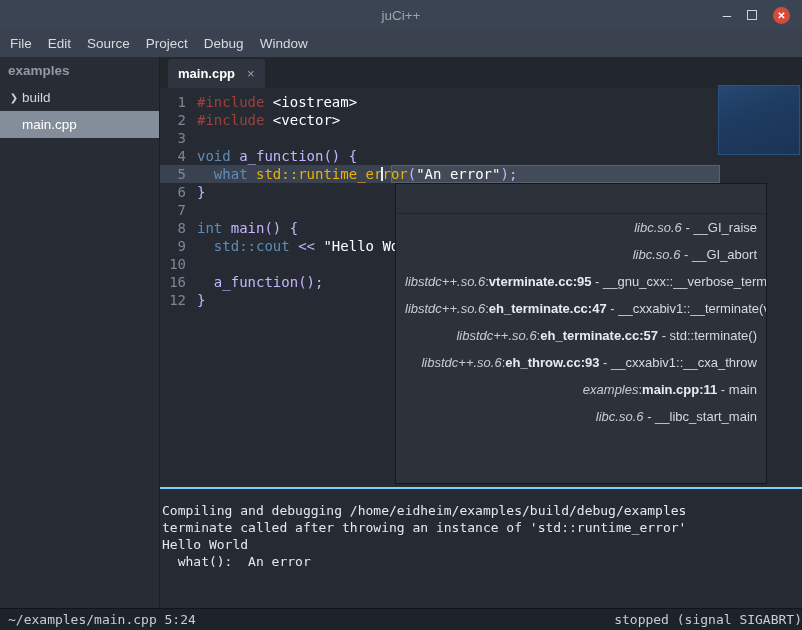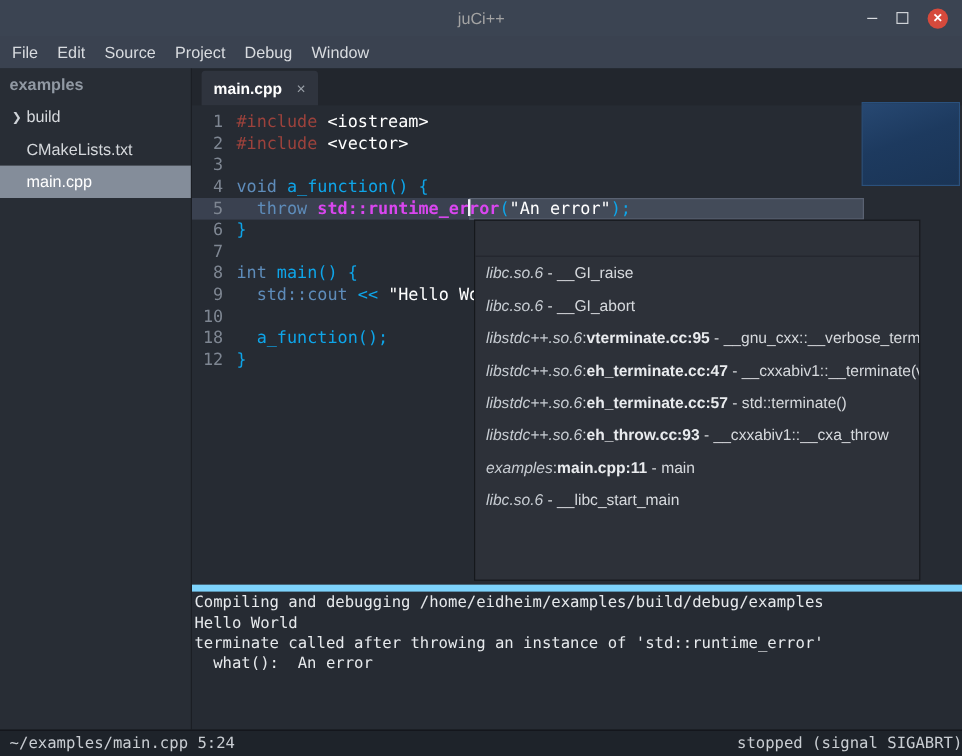--- a/index.html
+++ b/index.html
@@ -41,44 +41,44 @@
   #code-lines { padding-top:5px; font-family:"DejaVu Sans Mono",monospace; font-size:14px; }
   .code-line { height:18px; line-height:18px; position:relative; display:flex; }
   .code-line .gutter { width:32px; flex:none; text-align:right; padding-right:6px; color:#7e8692; position:relative; z-index:2; }
   .code-line .code { white-space:pre; padding-left:5px; position:relative; z-index:2; }
   .code-line.current::before { content:""; position:absolute; left:0; top:0; width:560px; height:18px; background:#3a4150; }
   .tailbox { position:absolute; left:231px; top:0; width:329px; height:18px; background:#434b59; border:1px solid #5a6272; z-index:1; }
   .caret { display:inline-block; width:2px; height:14px; margin:0 -1px; vertical-align:-2px; background:#eef1f4; position:relative; z-index:4; }
   .seg.pp  { color:#9c423c; }
   .seg.str { color:#ffffff; }
   .seg.kw  { color:#5e8cba; }
-  .seg.ty  { color:#d946ef; font-weight:bold; }
-  .seg.pl  { color:#0ea5e9; }
+  .seg.ty  { color:#eab308; font-weight:normal; }
+  .seg.pl  { color:#c4b5fd; }
 
   
   .doc-box { position:absolute; top:28px; right:2px; width:82px; height:70px; z-index:8;
              background:linear-gradient(160deg,#274872 0%, #1d3a5f 45%, #1a3455 100%);
              border:1px solid #2a517e; }
 
   
   .stack-popup { position:absolute; left:235px; top:95px; width:372px; height:301px;
-                 background:#2d3139; border:1px solid #15181c; z-index:10; overflow:hidden; }
+                 background:#2d3139; border:1px solid #15181c; z-index:10; overflow:hidden;text-align:right; }
   .popup-header { height:30px; border-bottom:1px solid #23262d; }
   .stack-row { height:27px; line-height:27px; padding:0 9px; white-space:nowrap; overflow:hidden; font-size:13px; color:#d6d9dd; }
   .stack-row .module { font-style:italic; color:#c7ccd2; }
   .stack-row .sep { color:#d6d9dd; }
   .stack-row .loc { font-weight:bold; color:#e9ebee; }
   .stack-row .dash, .stack-row .func { color:#d6d9dd; }
   .stack-row.selected { background:#2d70b6; }
   .stack-row.selected .module, .stack-row.selected .sep, .stack-row.selected .loc,
   .stack-row.selected .dash, .stack-row.selected .func { color:#ffffff; }
 
   
-  .output { flex:1; min-height:0; background:#262b33; border-top:6px solid #7dd3fc;
-            font-family:"DejaVu Sans Mono",monospace; font-size:13px; color:#e6e9ec; padding:1px 2px; overflow:hidden; }
+  .output { flex:1; min-height:0; background:#262b33; border-top:2px solid #7dd3fc;
+            font-family:"DejaVu Sans Mono",monospace; font-size:13px; color:#e6e9ec; padding:13px 2px; overflow:hidden; }
   .out-line { line-height:17px; white-space:pre; }
 
   
   .statusbar { height:22px; flex:none; background:#1e232a; border-top:1px solid #13151a;
                display:flex; align-items:center; position:relative;
                font-family:"DejaVu Sans Mono",monospace; font-size:13px; color:#c9cdd2; }
   .status-left { padding-left:8px; z-index:1; }
   .status-center { position:absolute; left:16px; right:0; text-align:right; }
 </style>
 </head>
@@ -108,24 +108,20 @@
 
   <div class="main">
 
     <div class="sidebar">
       <div class="sidebar-header">examples</div>
       <div class="tree" id="tree">
           <div class="tree-item">
             <span class="chevron">❯</span>
             <span class="tree-label">build</span>
           </div>
-          <div class="tree-item">
-            <span class="chevron"></span>
-            <span class="tree-label">CMakeLists.txt</span>
-          </div>
           <div class="tree-item selected">
             <span class="chevron"></span>
             <span class="tree-label">main.cpp</span>
           </div>
         </div>
     </div>
 
     <div class="editor-pane">
 
       <div class="tabbar">
@@ -151,21 +147,21 @@
               <span class="gutter">3</span>
               <span class="code"></span>
             </div>
             <div class="code-line">
               <span class="gutter">4</span>
               <span class="code"><span class="seg kw">void</span><span class="seg pl"> a_function() {</span></span>
             </div>
             <div class="code-line current">
               <div class="tailbox"></div>
               <span class="gutter">5</span>
-              <span class="code"><span class="seg pl">  </span><span class="seg kw">throw</span><span class="seg pl"> </span><span class="seg ty">std::runtime_er</span><span class="caret"></span><span class="seg ty">ror</span><span class="seg pl">(</span><span class="seg str">"An error"</span><span class="seg pl">);</span></span>
+              <span class="code"><span class="seg pl">  </span><span class="seg kw">what</span><span class="seg pl"> </span><span class="seg ty">std::runtime_er</span><span class="caret"></span><span class="seg ty">ror</span><span class="seg pl">(</span><span class="seg str">"An error"</span><span class="seg pl">);</span></span>
             </div>
             <div class="code-line">
               <span class="gutter">6</span>
               <span class="code"><span class="seg pl">}</span></span>
             </div>
             <div class="code-line">
               <span class="gutter">7</span>
               <span class="code"></span>
             </div>
             <div class="code-line">
@@ -174,21 +170,21 @@
             </div>
             <div class="code-line">
               <span class="gutter">9</span>
               <span class="code"><span class="seg pl">  </span><span class="seg kw">std::cout</span><span class="seg pl"> &lt;&lt; </span><span class="seg str">"Hello World\n"</span><span class="seg pl">;</span></span>
             </div>
             <div class="code-line">
               <span class="gutter">10</span>
               <span class="code"></span>
             </div>
             <div class="code-line">
-              <span class="gutter">18</span>
+              <span class="gutter">16</span>
               <span class="code"><span class="seg pl">  a_function();</span></span>
             </div>
             <div class="code-line">
               <span class="gutter">12</span>
               <span class="code"><span class="seg pl">}</span></span>
             </div>
           </div>
         <div class="stack-popup">
           <div class="popup-header"></div>
           <div id="stack-rows">
@@ -199,22 +195,22 @@
               <div class="stack-row"><span class="module">libstdc++.so.6</span><span class="sep">:</span><span class="loc">eh_terminate.cc:57</span><span class="dash"> - </span><span class="func">std::terminate()</span></div>
               <div class="stack-row"><span class="module">libstdc++.so.6</span><span class="sep">:</span><span class="loc">eh_throw.cc:93</span><span class="dash"> - </span><span class="func">__cxxabiv1::__cxa_throw</span></div>
               <div class="stack-row"><span class="module">examples</span><span class="sep">:</span><span class="loc">main.cpp:11</span><span class="dash"> - </span><span class="func">main</span></div>
               <div class="stack-row"><span class="module">libc.so.6</span><span class="dash"> - </span><span class="func">__libc_start_main</span></div>
             </div>
         </div>
       </div>
 
       <div class="output" id="output">
           <div class="out-line">Compiling and debugging /home/eidheim/examples/build/debug/examples</div>
+          <div class="out-line">terminate called after throwing an instance of 'std::runtime_error'</div>
           <div class="out-line">Hello World</div>
-          <div class="out-line">terminate called after throwing an instance of 'std::runtime_error'</div>
           <div class="out-line">  what():  An error</div>
         </div>
 
     </div>
   </div>
 
   <div class="statusbar">
     <span class="status-center">stopped (signal SIGABRT)</span>
     <span class="status-left">~/examples/main.cpp 5:24</span>
   </div>

